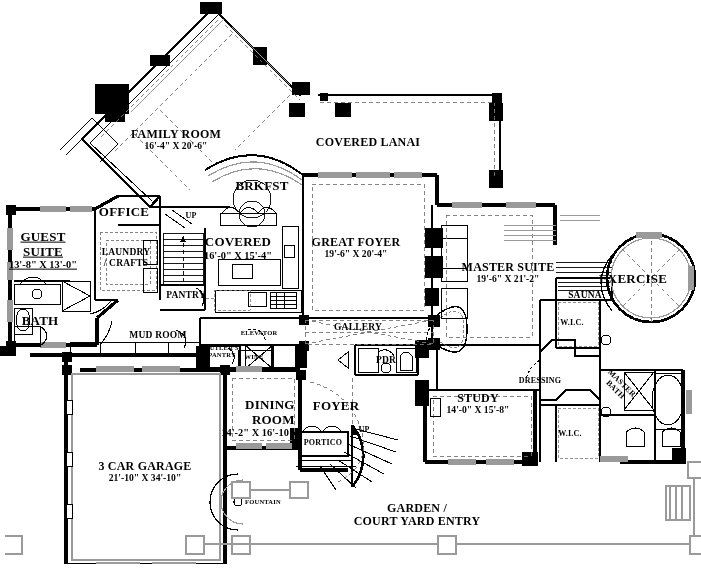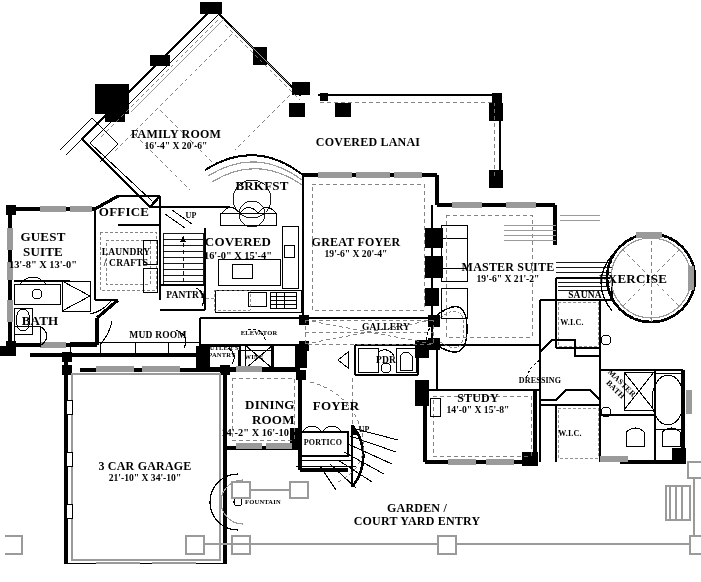--- a/index.html
+++ b/index.html
@@ -548,21 +548,21 @@
       </div>
       <div class="room-label t-lg" style="left: 368px; top: 143px;">
         <span class="name">COVERED LANAI</span>
       </div>
       <div class="room-label t-md" style="left: 262px; top: 186px;">
         <span class="name">BRKFST</span>
       </div>
       <div class="room-label t-md" style="left: 124px; top: 212px;">
         <span class="name">OFFICE</span>
       </div>
-      <div class="room-label t-md" style="left: 43px; top: 250px;">
+      <div class="room-label t-md" style="left: 43px; top: 250px; text-decoration: underline;">
         <span class="name">GUEST<br>SUITE</span>
         <span class="dims">13'-8" X 13'-0"</span>
       </div>
       <div class="room-label t-sm" style="left: 126px; top: 258px;">
         <span class="name">LAUNDRY<br>/ CRAFTS</span>
       </div>
       <div class="room-label t-md" style="left: 238px; top: 248px;">
         <span class="name">COVERED</span>
         <span class="dims">16'-0" X 15'-4"</span>
       </div>
@@ -582,21 +582,21 @@
       </div>
       <div class="room-label t-md" style="left: 40px; top: 321px;">
         <span class="name">BATH</span>
       </div>
       <div class="room-label t-sm" style="left: 186px; top: 295px;">
         <span class="name">PANTRY</span>
       </div>
       <div class="room-label t-xs" style="left: 572px; top: 323px;">
         <span class="name">W.I.C.</span>
       </div>
-      <div class="room-label t-sm" style="left: 368px; top: 327px; padding-left: 36px;">
+      <div class="room-label t-sm" style="left: 340px; top: 327px; padding-left: 36px;">
         <span class="name">GALLERY</span>
       </div>
       <div class="room-label t-sm" style="left: 158px; top: 335px;">
         <span class="name">MUD ROOM</span>
       </div>
       <div class="room-label t-xxs" style="left: 259px; top: 333px;">
         <span class="name">ELEVATOR</span>
       </div>
       <div class="room-label t-xxs" style="left: 222px; top: 351px;">
         <span class="name">BUTLER'S<br>PANTRY</span>

